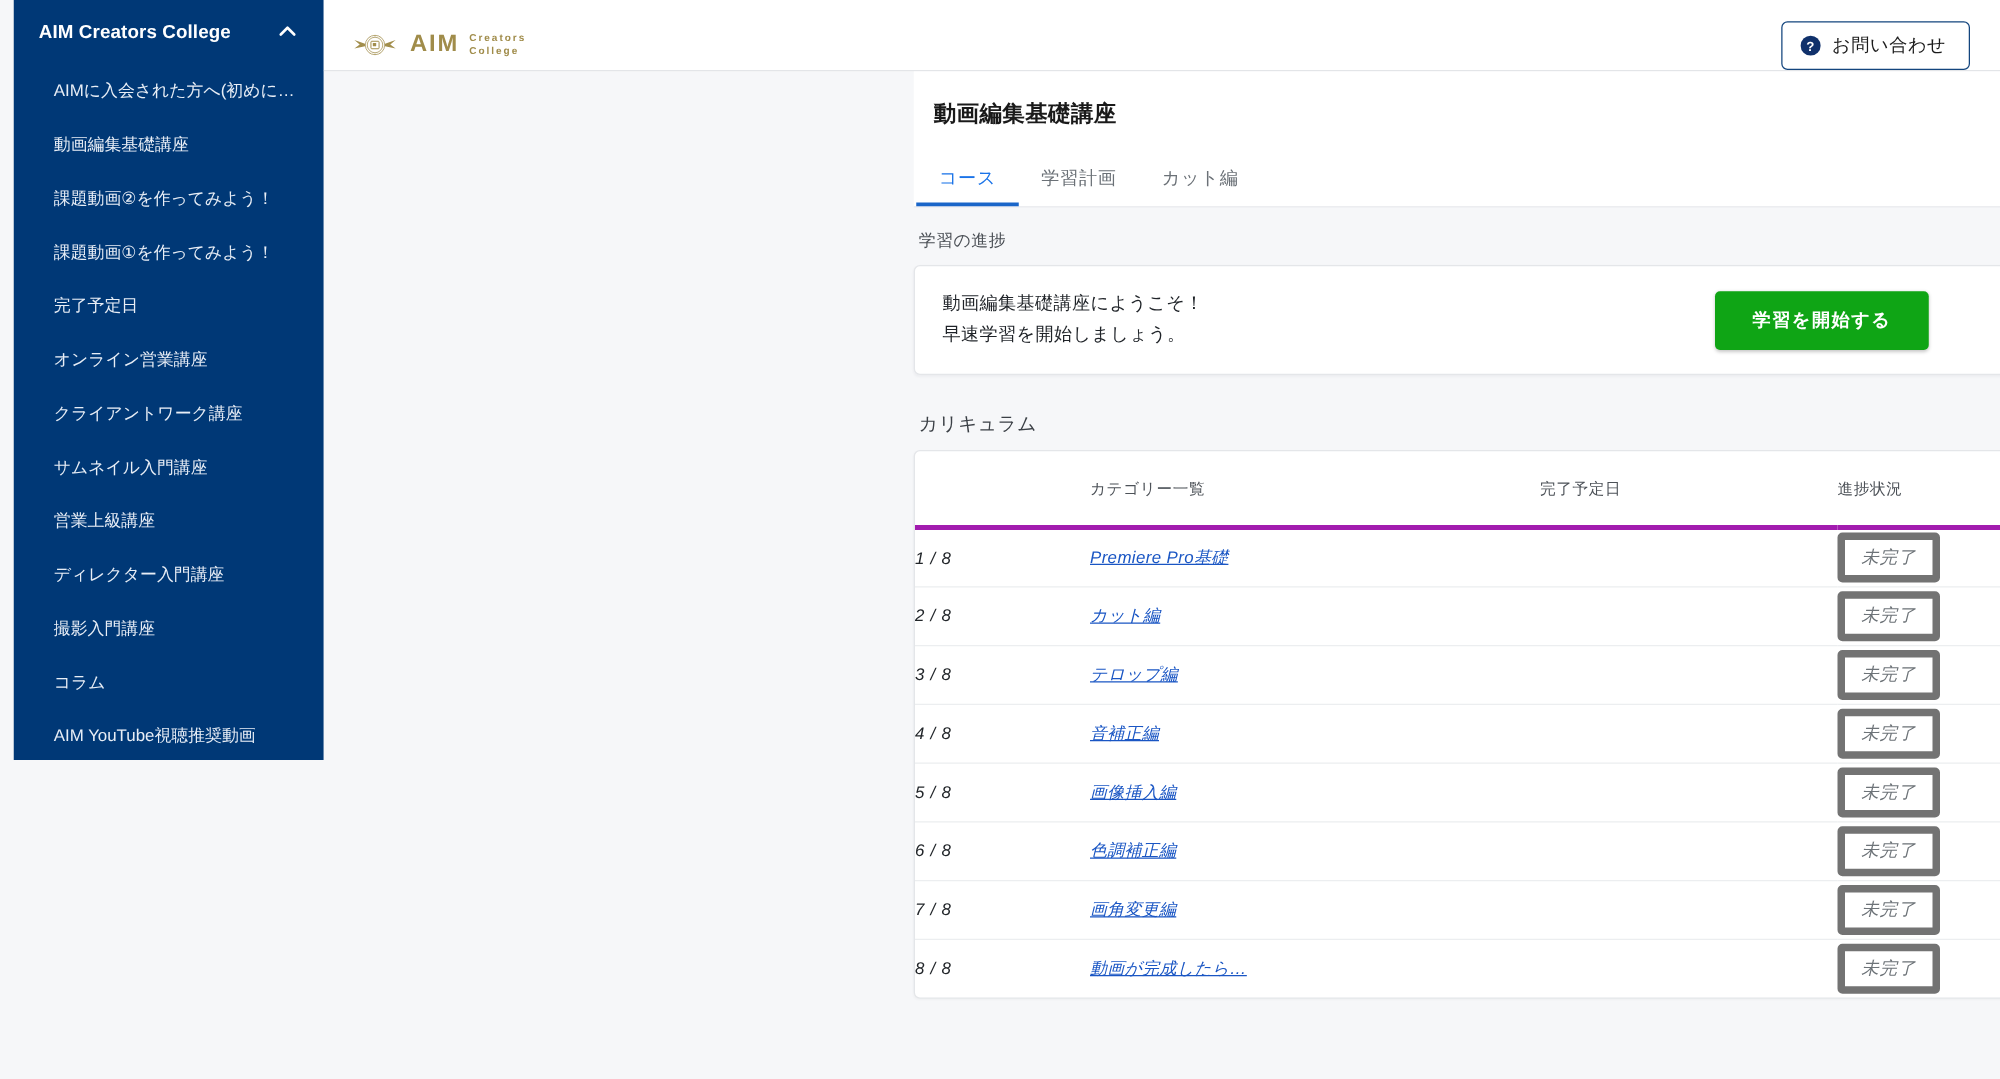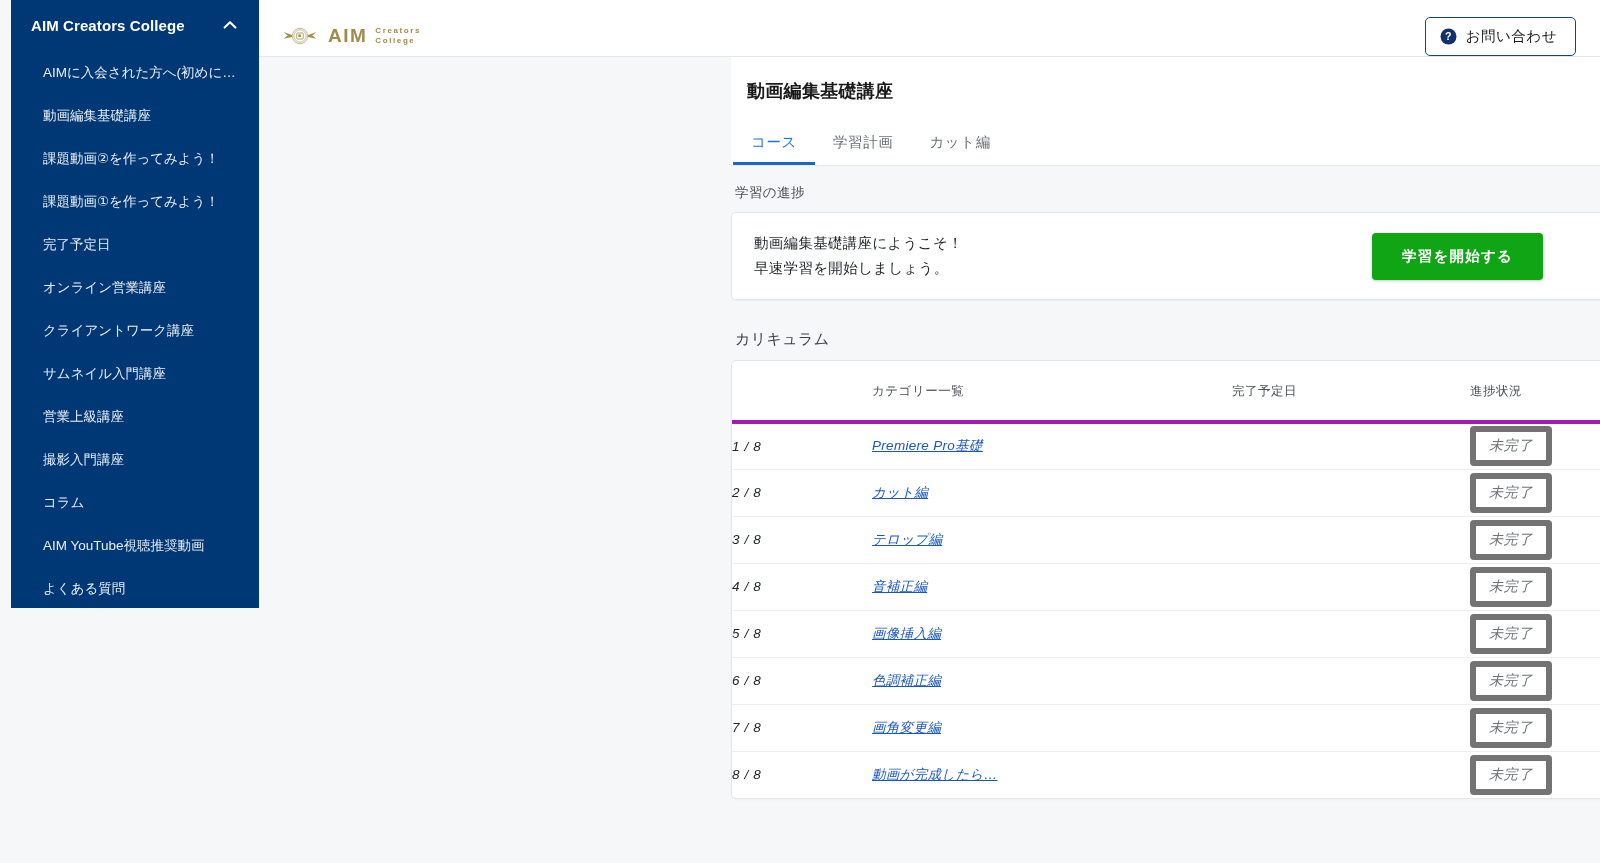--- a/index.html
+++ b/index.html
@@ -308,20 +308,21 @@
     <nav class="sidebar-nav">
       <a class="sidebar-item">AIMに入会された方へ(初めにご…</a>
       <a class="sidebar-item">動画編集基礎講座</a>
       <a class="sidebar-item">課題動画②を作ってみよう！</a>
       <a class="sidebar-item">課題動画①を作ってみよう！</a>
       <a class="sidebar-item">完了予定日</a>
       <a class="sidebar-item">オンライン営業講座</a>
       <a class="sidebar-item">クライアントワーク講座</a>
       <a class="sidebar-item">サムネイル入門講座</a>
       <a class="sidebar-item">営業上級講座</a>
+      <a class="sidebar-item">ディレクター入門講座</a>
       <a class="sidebar-item">撮影入門講座</a>
       <a class="sidebar-item">コラム</a>
       <a class="sidebar-item">AIM YouTube視聴推奨動画</a>
       <a class="sidebar-item">よくある質問</a>
     </nav>
   </aside>
 
   <div class="main">
 
     <header class="topbar">

